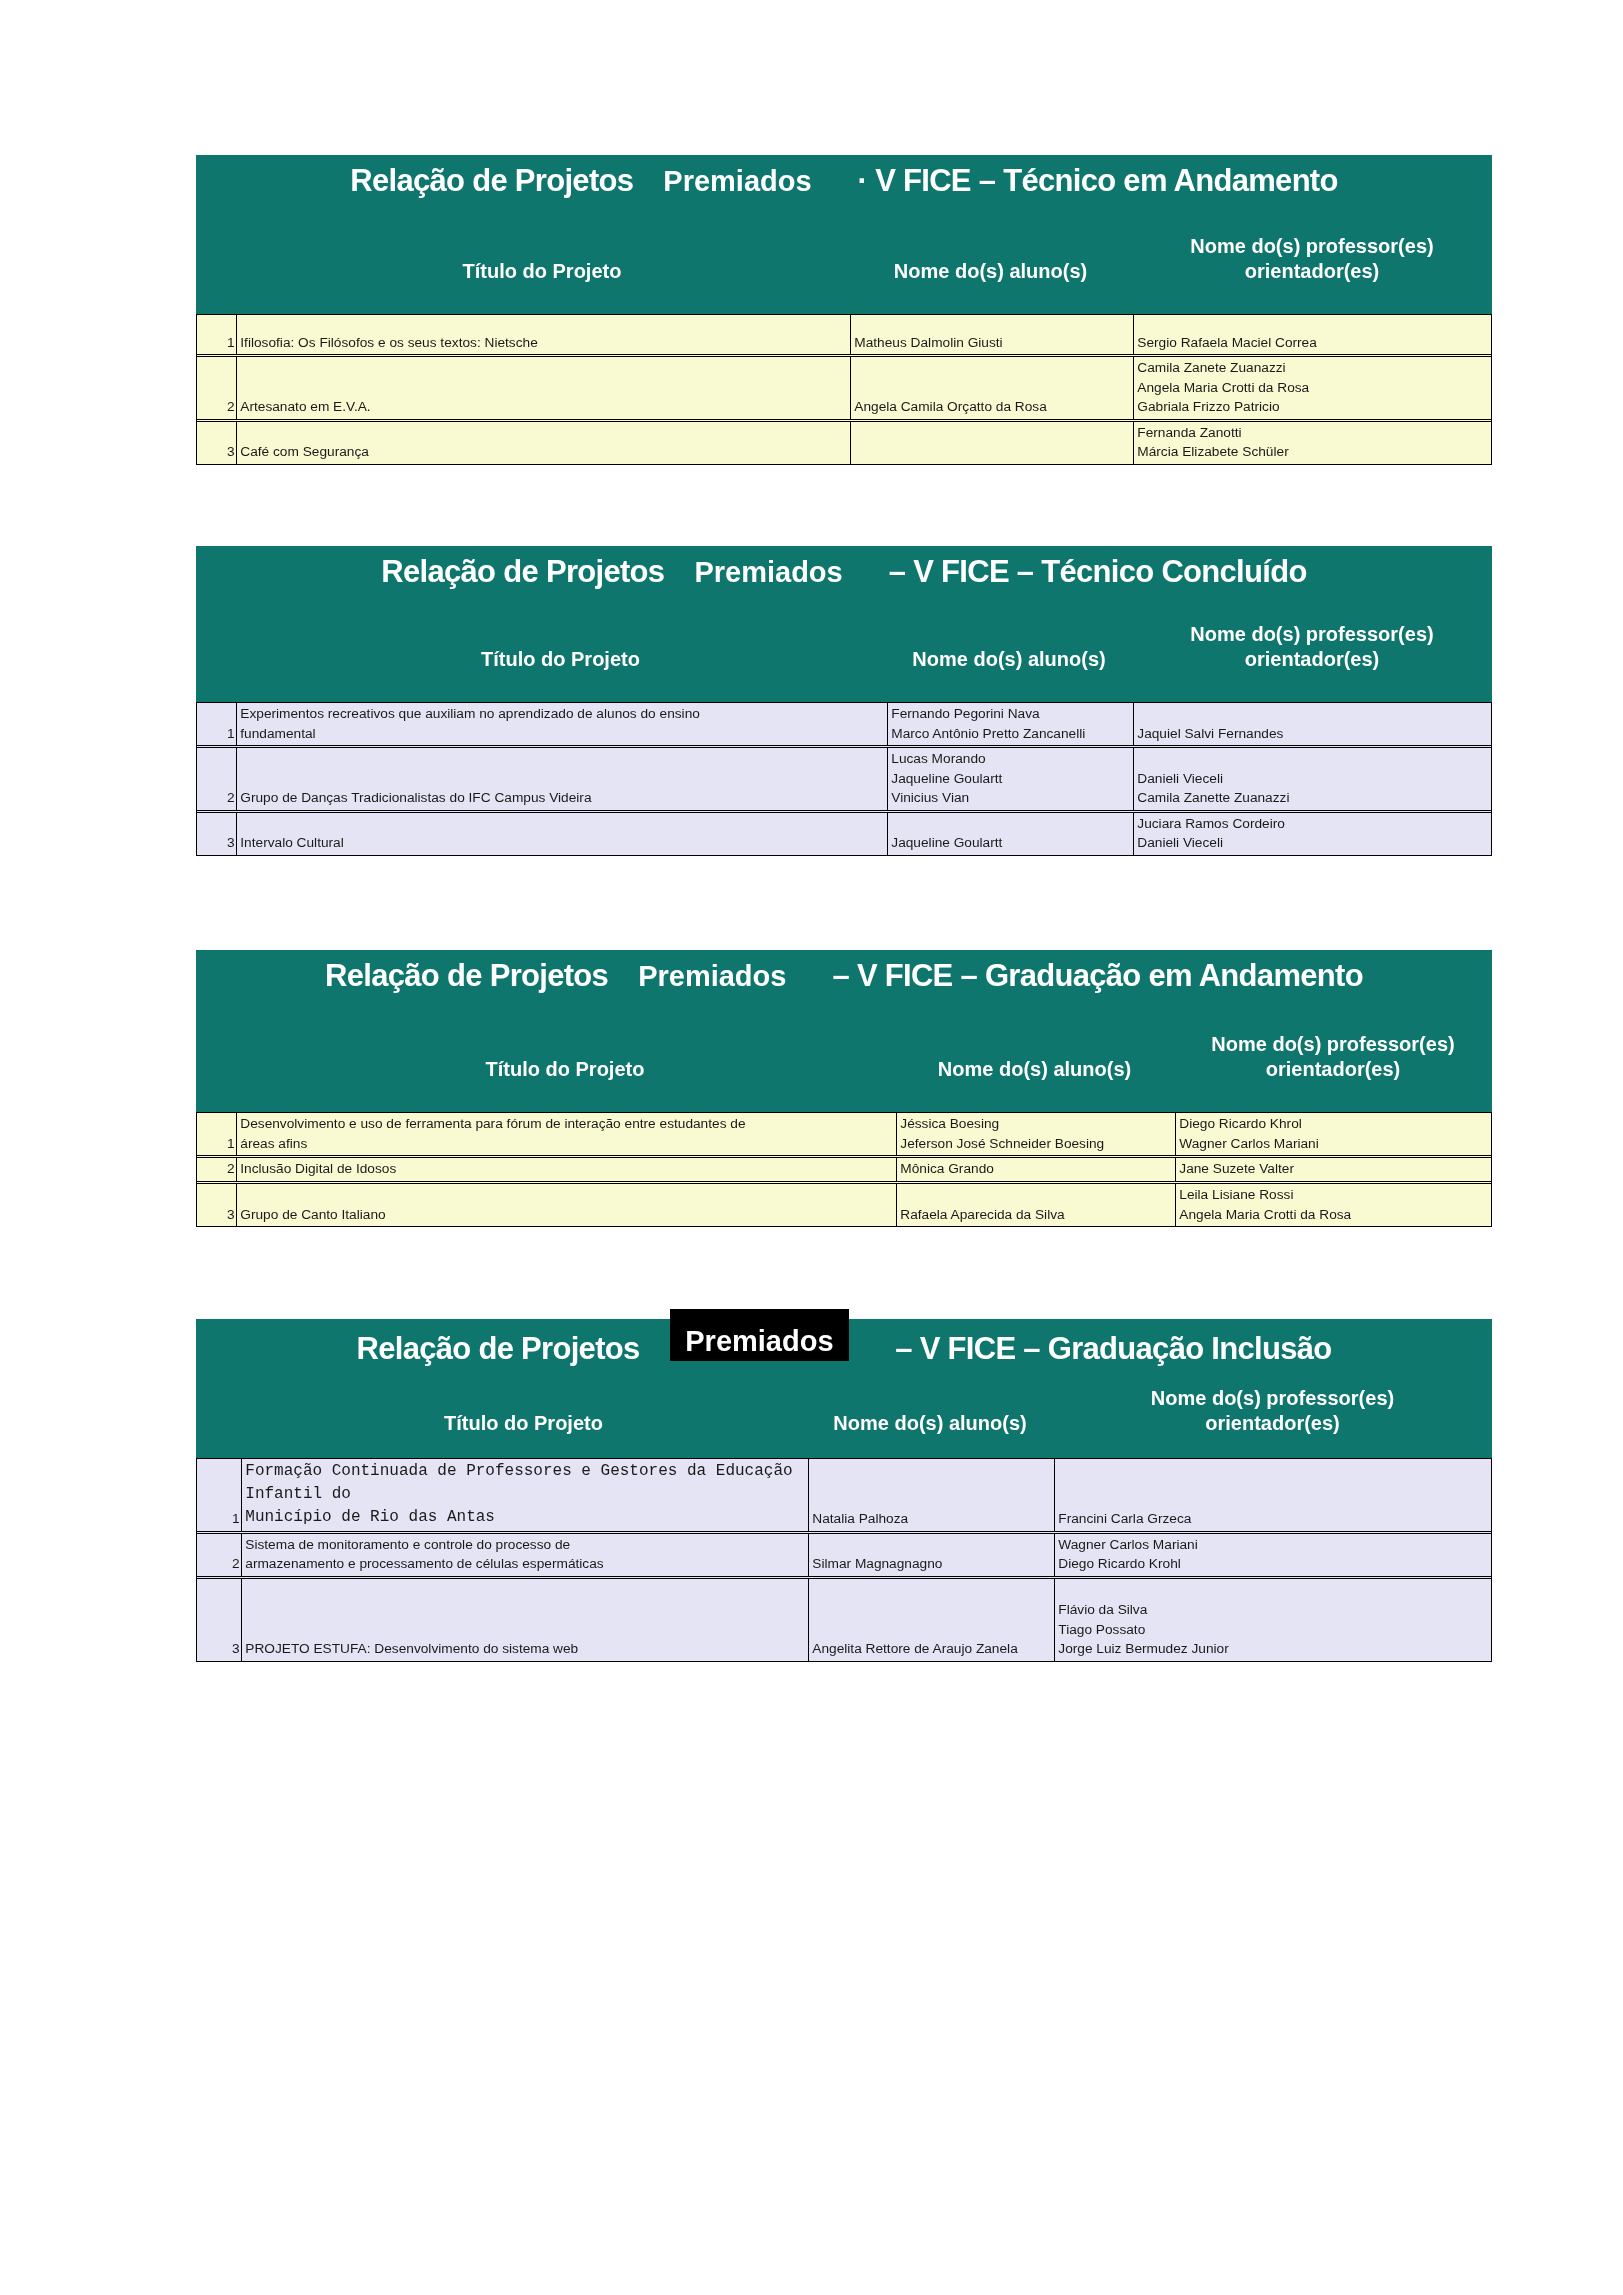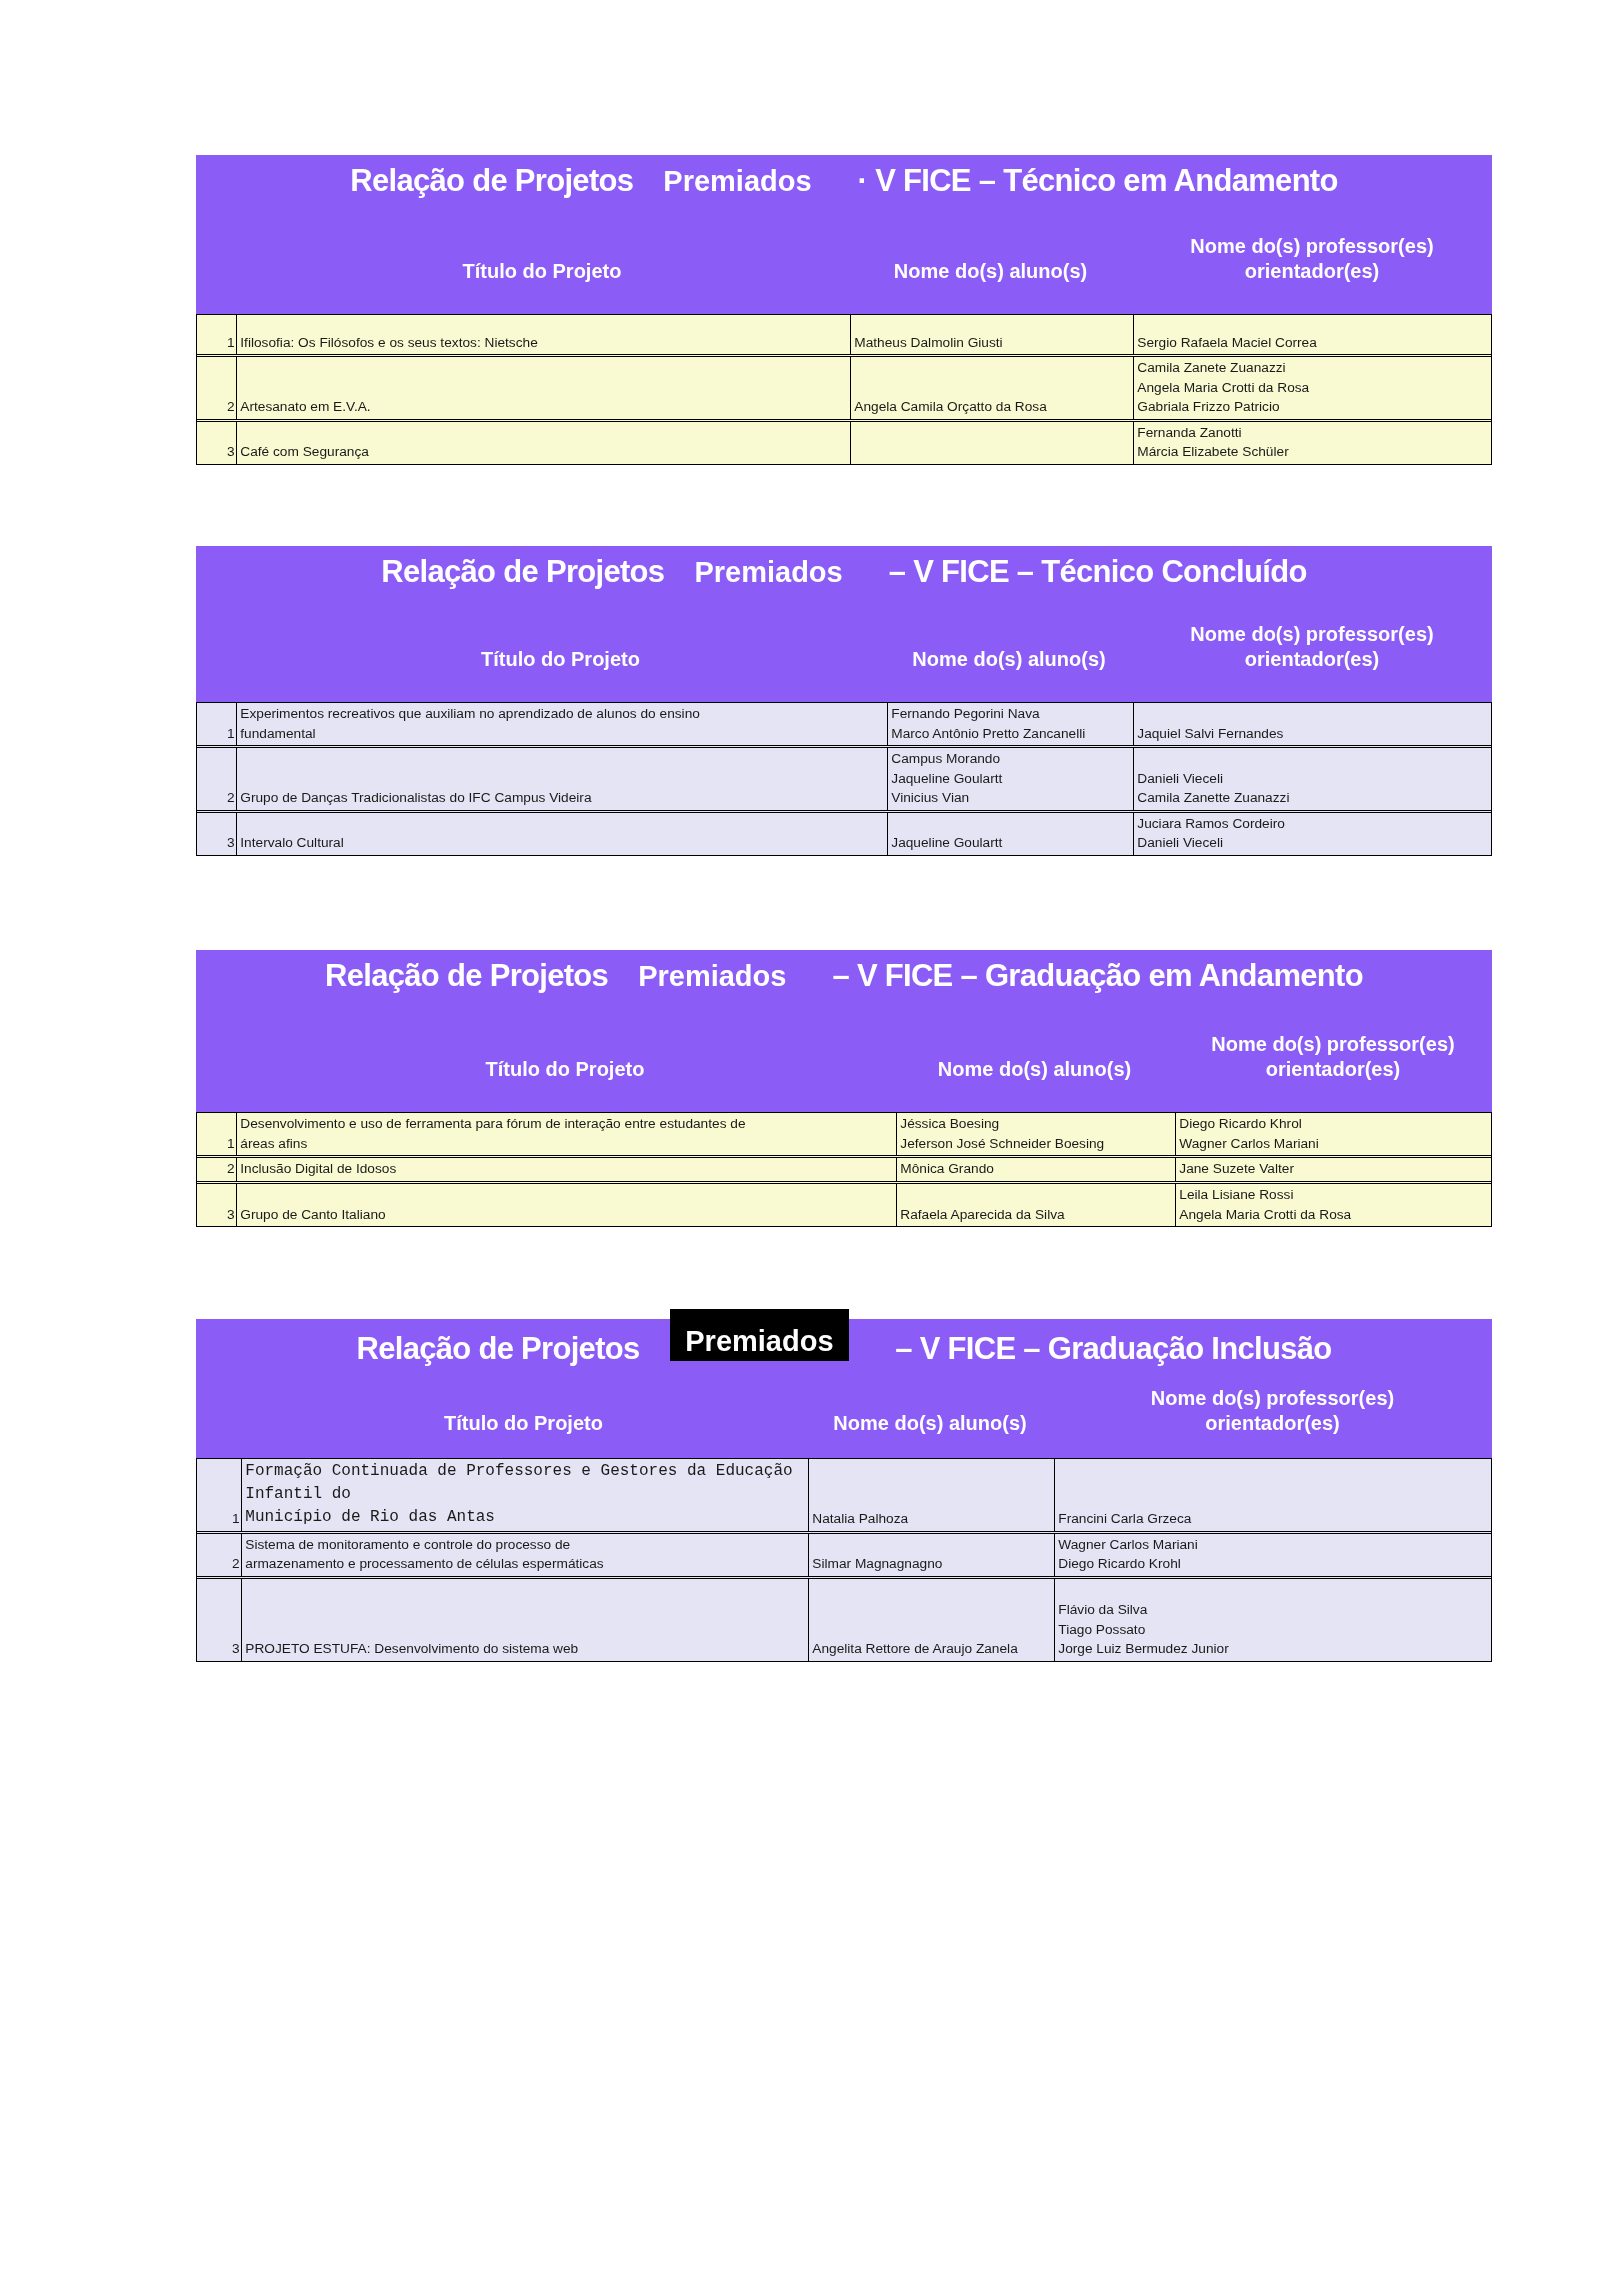--- a/index.html
+++ b/index.html
@@ -17,21 +17,21 @@
   .gap-b { margin-bottom: 94px; }
   .gap-c { margin-bottom: 92px; }
 
   
   .tb1 { --cols: 39px 614px 283px 1fr; }
   .tb2 { --cols: 39px 651px 246px 1fr; }
   .tb3 { --cols: 39px 660px 279px 1fr; }
   .tb4 { --cols: 44px 567px 246px 1fr; }
 
   .thead {
-    background: #8b5cf6; color: #ffffff;
+    background: #0f766e; color: #ffffff;
     display: flex; flex-direction: column; justify-content: space-between;
   }
   .tb1 .thead { height: 159px; }
   .tb2 .thead { height: 156px; }
   .tb3 .thead { height: 162px; }
   .tb4 .thead { height: 139px; }
 
   .title-row {
     display: flex; justify-content: center; align-items: flex-start;
     margin-top: 7.9px; font-weight: bold; white-space: nowrap;
@@ -135,21 +135,21 @@
         <div class="cell num">1</div>
         <div class="cell">Experimentos recreativos que auxiliam no aprendizado de alunos do ensino
 fundamental</div>
         <div class="cell">Fernando Pegorini Nava
 Marco Antônio Pretto Zancanelli</div>
         <div class="cell">Jaquiel Salvi Fernandes</div>
       </div>
       <div class="row r2">
         <div class="cell num">2</div>
         <div class="cell">Grupo de Danças Tradicionalistas do IFC Campus Videira</div>
-        <div class="cell">Campus Morando
+        <div class="cell">Lucas Morando
 Jaqueline Goulartt
 Vinicius Vian</div>
         <div class="cell">Danieli Vieceli
 Camila Zanette Zuanazzi</div>
       </div>
       <div class="row r3">
         <div class="cell num">3</div>
         <div class="cell">Intervalo Cultural</div>
         <div class="cell">Jaqueline Goulartt</div>
         <div class="cell">Juciara Ramos Cordeiro

